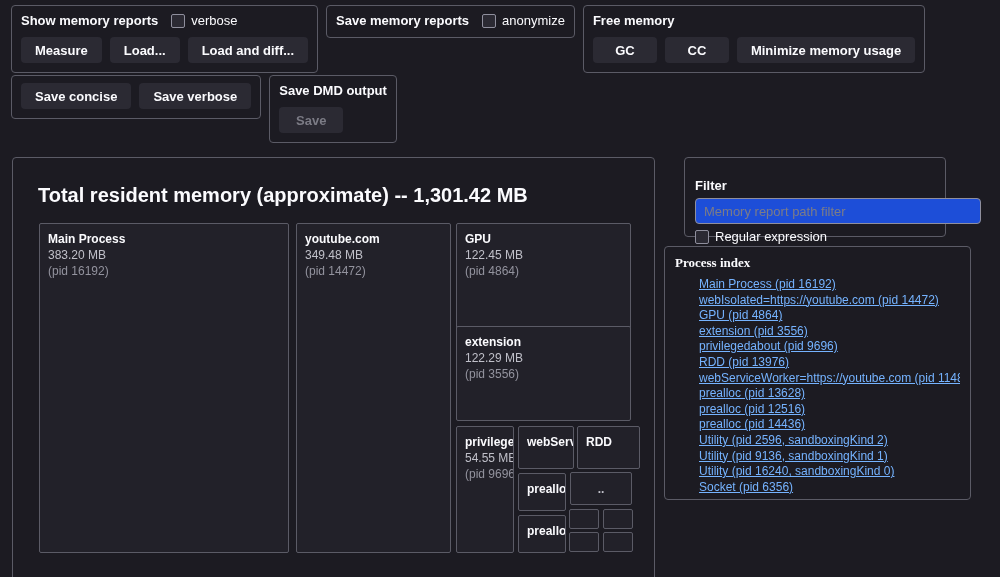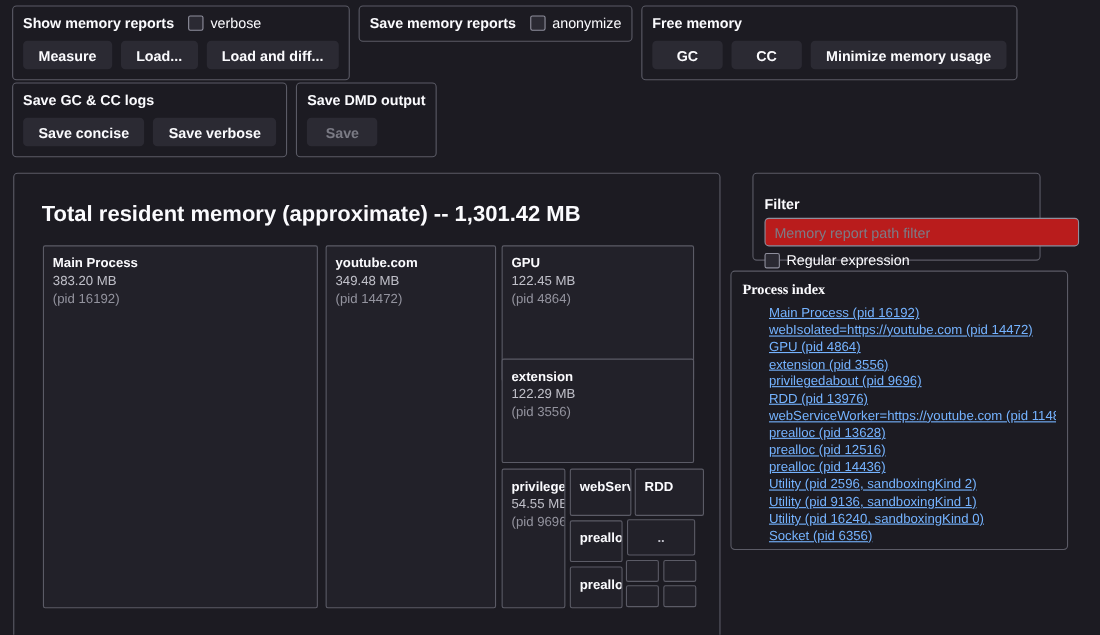--- a/index.html
+++ b/index.html
@@ -52,21 +52,21 @@
   .tname { display: block; font-weight: 700; font-size: 12px; line-height: 14px; white-space: nowrap; margin-bottom: 2px; }
   .tsize { display: block; font-size: 12px; line-height: 14px; color: #c0c0c9; white-space: nowrap; margin-bottom: 2px; }
   .tpid  { display: block; font-size: 12px; line-height: 14px; color: #93939e; white-space: nowrap; }
   .tbox-dots { display: flex; align-items: center; justify-content: center; padding: 0; color: #c0c0c9; font-weight: 700; font-size: 12px; }
 
   
   .filter-panel { position: absolute; left: 684px; top: 157px; width: 262px; height: 80px; padding: 20px 10px; }
   .filter-title { font-weight: 700; font-size: 13px; display: block; }
   .filter-input {
     margin-top: 5px; width: 286px; height: 26px;
-    background: #b91c1c; border: 1px solid #8f8f9d; border-radius: 4px;
+    background: #1d4ed8; border: 1px solid #8f8f9d; border-radius: 4px;
     color: #fbfbfe; padding: 0 8px;
     font: 13px "Liberation Sans", sans-serif;
   }
   .filter-input::placeholder { color: #7c7c87; }
   .filter-chk { margin-top: 5px; }
 
   .pindex-panel { position: absolute; left: 664px; top: 246px; width: 307px; height: 254px; padding: 8px 10px; }
   .pindex-title { font-weight: 700; font-size: 13px; display: block; font-family: Liberation Serif, serif; }
   .pindex-list { margin: 6px 0 0; padding-left: 24px; list-style: disc; }
   .pindex-list li { font-size: 12px; line-height: 15.6px; white-space: nowrap; overflow: hidden; }
@@ -111,23 +111,20 @@
       <button class="btn">CC</button>
       <button class="btn">Minimize memory usage</button>
     </div>
   </div>
 
 </div>
 
 <div class="toolbar-row2">
 
   <div class="panel tpanel">
-    <div class="panel-head">
-      <span class="panel-title">Save GC &amp; CC logs</span>
-    </div>
     <div class="btn-row">
       <button class="btn">Save concise</button>
       <button class="btn">Save verbose</button>
     </div>
   </div>
 
   <div class="panel tpanel">
     <div class="panel-head">
       <span class="panel-title">Save DMD output</span>
     </div>

